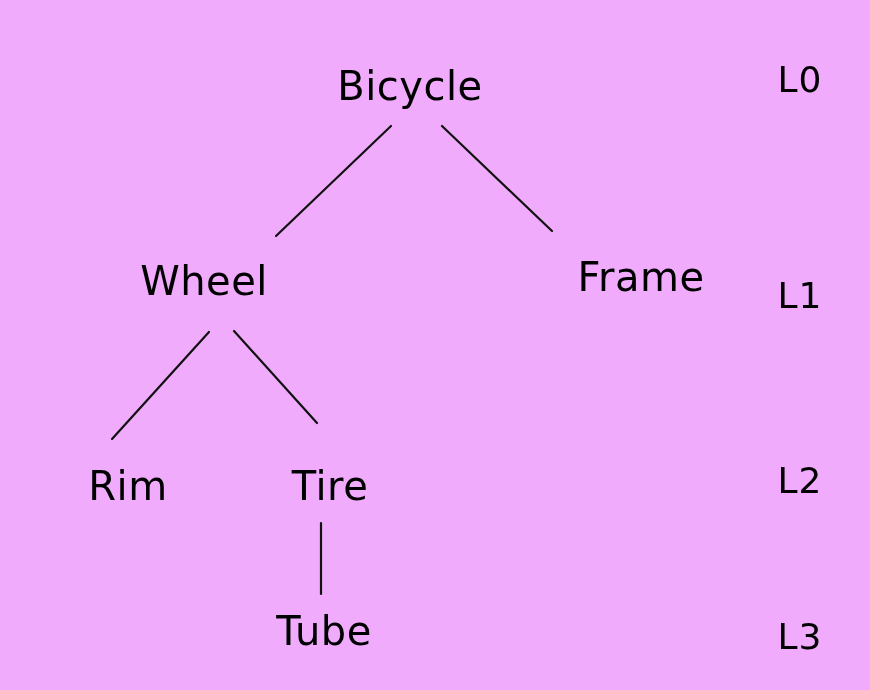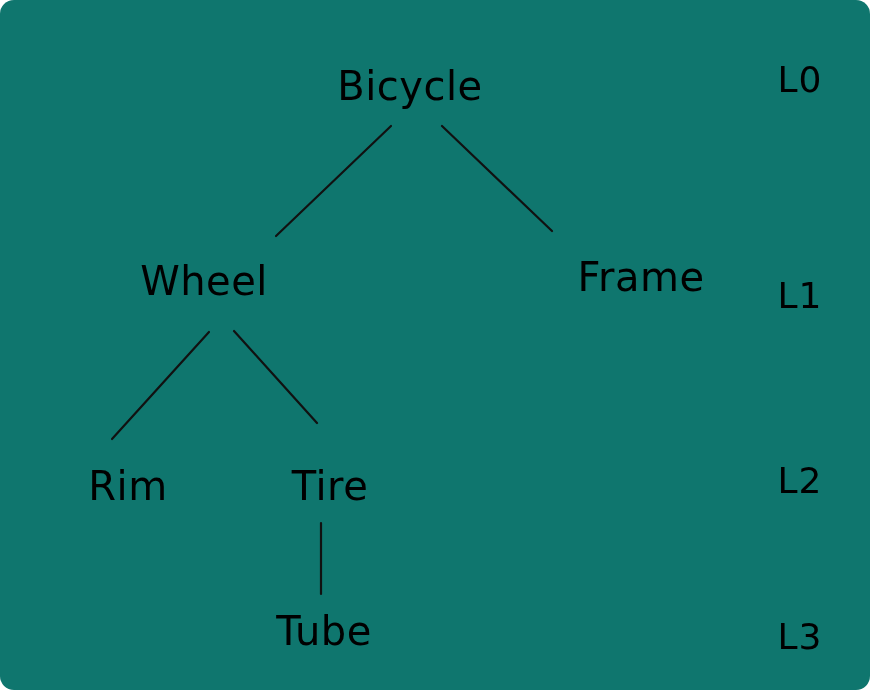--- a/index.html
+++ b/index.html
@@ -11,22 +11,21 @@
   body {
     width: 870px;
     height: 690px;
     overflow: hidden;
     font-family: "DejaVu Sans", sans-serif;
   }
   #diagram-root {
     position: relative;
     width: 870px;
     height: 690px;
-    background: #0f766e;
-    border-radius: 14px;
+    background: #f0abfc;
   }
   #tree-svg {
     position: absolute;
     top: 0;
     left: 0;
     width: 870px;
     height: 690px;
     display: block;
   }
   .node-label {

